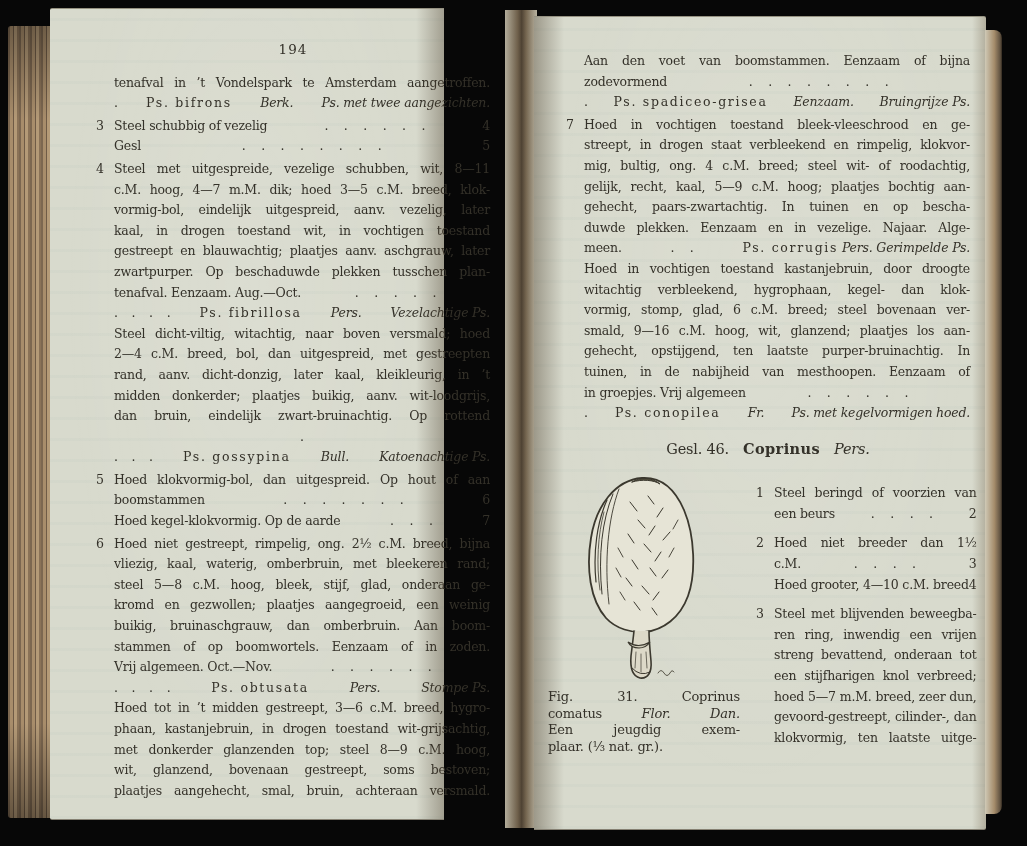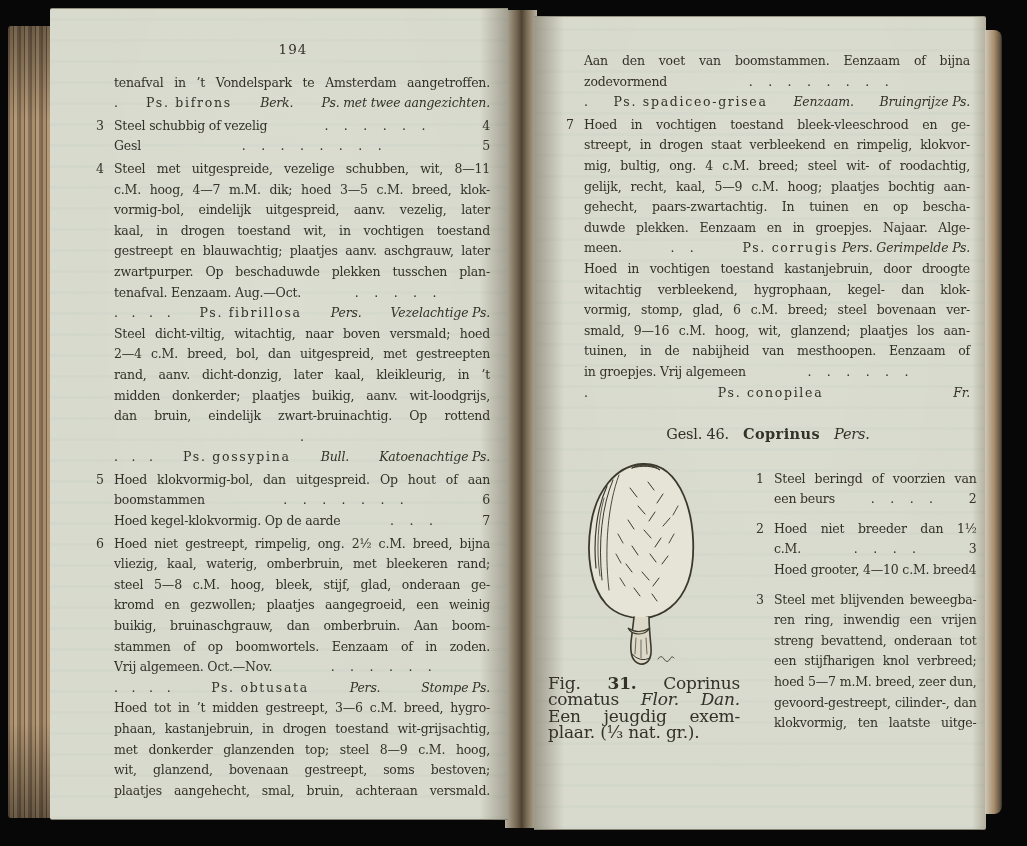--- a/index.html
+++ b/index.html
@@ -12,21 +12,21 @@
       repeating-linear-gradient(90deg,#7c6750 0 2px,#a88d6b 2px 5px,#6f5b46 5px 6px,#b49a77 6px 9px,#8a7257 9px 11px);}
   .edge-right{position:absolute;left:985px;top:30px;width:17px;height:784px;border-radius:0 8px 8px 0;
     background:linear-gradient(90deg,#cfc9b6,#a58c6b 55%,#5f5140 90%,#32291f);}
   .gutter{position:absolute;left:505px;top:10px;width:32px;height:818px;
     background:linear-gradient(90deg,#b3ad9b,#6e5f4a 40%,#4e4233 52%,#756650 66%,#b8b2a0);}
   .page{position:absolute;background:
       radial-gradient(ellipse at 50% 35%, rgba(255,255,255,.08), rgba(0,0,0,0) 65%),
       repeating-linear-gradient(0deg, rgba(130,160,150,.05) 0 3px, rgba(0,0,0,0) 3px 21px),
       var(--page,#d8dacd);
     border-top:1px solid rgba(100,90,70,.55);border-bottom:1px solid rgba(80,70,55,.6);}
-  .page-left{left:50px;top:8px;width:458px;height:810px;border-radius:2px 0 0 2px;}
+  .page-left{left:50px;top:8px;width:394px;height:810px;border-radius:2px 0 0 2px;}
   .page-right{left:534px;top:16px;width:452px;height:812px;border-radius:0 2px 2px 0;}
   .page-left::after{content:"";position:absolute;right:0;top:0;bottom:0;width:28px;pointer-events:none;
     background:linear-gradient(to right, rgba(0,0,0,0), rgba(74,62,44,.38));}
   .page-right::before{content:"";position:absolute;left:0;top:0;bottom:0;width:30px;pointer-events:none;
     background:linear-gradient(to left, rgba(0,0,0,0), rgba(74,62,44,.42));}
   .page-right::after{content:"";position:absolute;right:0;top:0;bottom:0;width:14px;pointer-events:none;
     background:linear-gradient(to right, rgba(0,0,0,0), rgba(110,95,70,.35));}
 
   .body-col{position:absolute;color:var(--ink,#343129);}
   .pl-body{top:30px;left:46px;width:394px;}
@@ -35,38 +35,38 @@
   .textcol{font-size:12.5px;line-height:20.6px;letter-spacing:-0.2px;}
 
   .line{position:relative;margin-left:18px;min-height:20.6px;}
   .num{position:absolute;left:-18px;top:0;}
   .lflex{display:flex;align-items:baseline;}
   .spread{justify-content:space-between;}
   .seg{white-space:pre;}
   .just{text-align:justify;text-align-last:justify;}
   .seg-i{font-style:italic;}
   .seg-g{letter-spacing:1.7px;}
-  .seg-b{font-weight:bold;}
+  .seg-b{font-weight:normal;}
   .seg-d{flex:1 1 0;text-align:center;word-spacing:.95em;white-space:nowrap;overflow:hidden;margin:0 4px;}
   .seg-f{flex:1 1 0;}
   .seg-e{word-spacing:.8em;}
   .has-num{margin-top:2px;}
   .gap{margin-top:9px !important;}
 
-  .genus-heading{text-align:center;font-size:14.5px;margin:21px 0 3px;}
+  .genus-heading{text-align:center;font-size:14.5px;margin:15px 0 3px;}
   .genus-heading .gh{margin:0 7px;}
   .gh-genus{font-weight:bold;letter-spacing:.4px;}
   .gh-author{font-style:italic;}
 
   .figure-row{display:flex;margin-left:-22px;margin-top:13px;gap:12px;}
   .figcol{width:200px;flex:0 0 auto;}
   .figwrap{width:168px;margin:0 auto;}
   .keycol{flex:1 1 auto;padding-top:9px;}
   .keycol .line{line-height:20.5px;}
-  .caption{font-size:17px;line-height:16.6px;margin-top:5px;padding:0 4px;}
+  .caption{font-size:13px;line-height:16.6px;margin-top:5px;padding:0 4px;}
   .caption .line{margin-left:0;min-height:16.6px;}
   .sketch{display:block;}
 </style>
 </head>
 <body>
 
 <div class="stage">
   <div class="edge-left"></div>
   <div class="gutter"></div>
 
@@ -170,41 +170,43 @@
             <span class="seg seg-n">.</span>
             <span class="seg seg-g">Ps. spadiceo-grisea</span>
             <span class="seg seg-i">Eenzaam.</span>
             <span class="seg seg-i">Bruingrijze Ps.</span>
           </div>
           <div class="line just has-num"><span class="num">7</span><span class="seg seg-n">Hoed in vochtigen toestand bleek-vleeschrood en ge-</span></div>
           <div class="line just"><span class="seg seg-n">streept, in drogen staat verbleekend en rimpelig, klokvor-</span></div>
           <div class="line just"><span class="seg seg-n">mig, bultig, ong. 4 c.M. breed; steel wit- of roodachtig,</span></div>
           <div class="line just"><span class="seg seg-n">gelijk, recht, kaal, 5—9 c.M. hoog; plaatjes bochtig aan-</span></div>
           <div class="line just"><span class="seg seg-n">gehecht, paars-zwartachtig. In tuinen en op bescha-</span></div>
-          <div class="line just"><span class="seg seg-n">duwde plekken. Eenzaam en in groepjes. Najaar. Alge-</span></div>
+          <div class="line just"><span class="seg seg-n">duwde plekken. Eenzaam en in vezelige. Najaar. Alge-</span></div>
           <div class="line lflex">
             <span class="seg seg-n">meen.</span>
             <span class="seg seg-d">. .</span>
             <span class="seg seg-g">Ps. corrugis</span>
             <span class="seg seg-i"> Pers.</span>
             <span class="seg seg-i"> Gerimpelde Ps.</span>
           </div>
           <div class="line just"><span class="seg seg-n">Hoed in vochtigen toestand kastanjebruin, door droogte</span></div>
           <div class="line just"><span class="seg seg-n">witachtig verbleekend, hygrophaan, kegel- dan klok-</span></div>
           <div class="line just"><span class="seg seg-n">vormig, stomp, glad, 6 c.M. breed; steel bovenaan ver-</span></div>
           <div class="line just"><span class="seg seg-n">smald, 9—16 c.M. hoog, wit, glanzend; plaatjes los aan-</span></div>
+          <div class="line just"><span class="seg seg-n">gehecht, opstijgend, ten laatste purper-bruinachtig. In</span></div>
           <div class="line just"><span class="seg seg-n">tuinen, in de nabijheid van mesthoopen. Eenzaam of</span></div>
           <div class="line lflex">
             <span class="seg seg-n">in groepjes. Vrij algemeen</span>
             <span class="seg seg-d">. . . . . .</span>
           </div>
           <div class="line lflex spread">
             <span class="seg seg-n">.</span>
             <span class="seg seg-g">Ps. conopilea</span>
             <span class="seg seg-i">Fr.</span>
+            <span class="seg seg-i">Ps. met kegelvormigen hoed.</span>
           </div>
         </div>
 
       <div class="genus-heading">
         <span class="gh gh-prefix">Gesl. 46.</span><span class="gh gh-genus">Coprinus</span><span class="gh gh-author">Pers.</span>
       </div>
 
       <div class="figure-row">
         <div class="figcol">
           <div class="figwrap">

